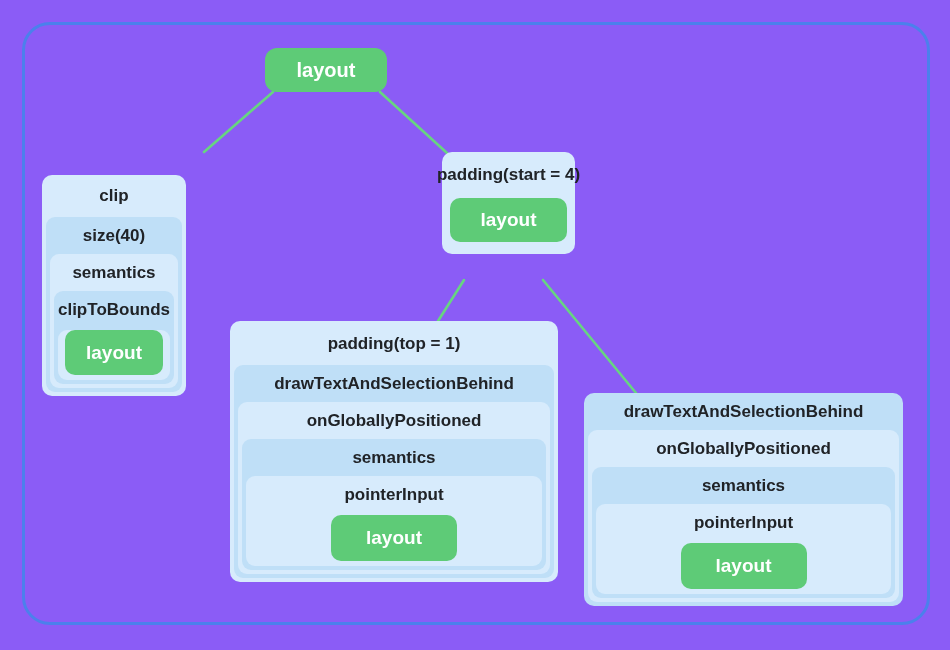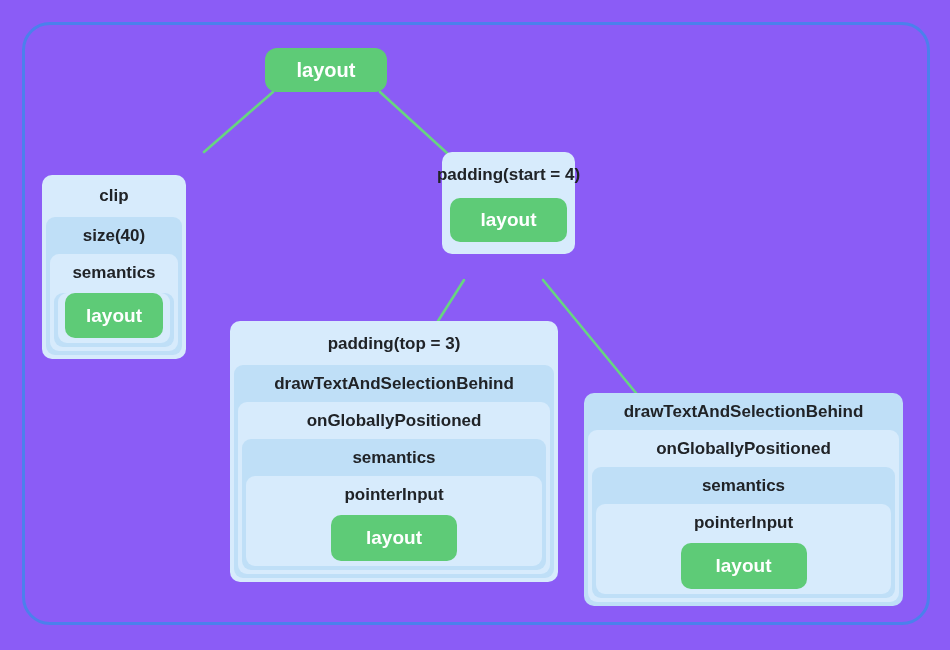--- a/index.html
+++ b/index.html
@@ -69,40 +69,41 @@
 
   <div class="leaf root">layout</div>
 
   <div class="chain light pos-clip">
     <div class="ttl first">clip</div>
     <div class="lvl dark">
       <div class="ttl">size(40)</div>
       <div class="lvl light">
         <div class="ttl">semantics</div>
         <div class="lvl dark">
+          <div class="ttl">clipToBounds</div>
           <div class="lvl light">
             <div class="leaf fill">layout</div>
           </div>
         </div>
       </div>
     </div>
   </div>
 
   <div class="chain light pos-pstart">
     <div class="ttl two">
       <span>padding</span>
       <span>(start = 4)</span>
     </div>
     <div class="leaf pstart">layout</div>
   </div>
 
   <div class="chain light pos-ptop">
     <div class="ttl two">
       <span>padding</span>
-      <span>(top = 3)</span>
+      <span>(top = 1)</span>
     </div>
     <div class="lvl dark">
       <div class="ttl">drawTextAndSelectionBehind</div>
       <div class="lvl light">
         <div class="ttl">onGloballyPositioned</div>
         <div class="lvl dark">
           <div class="ttl">semantics</div>
           <div class="lvl light">
             <div class="ttl">pointerInput</div>
             <div class="leaf narrow">layout</div>

